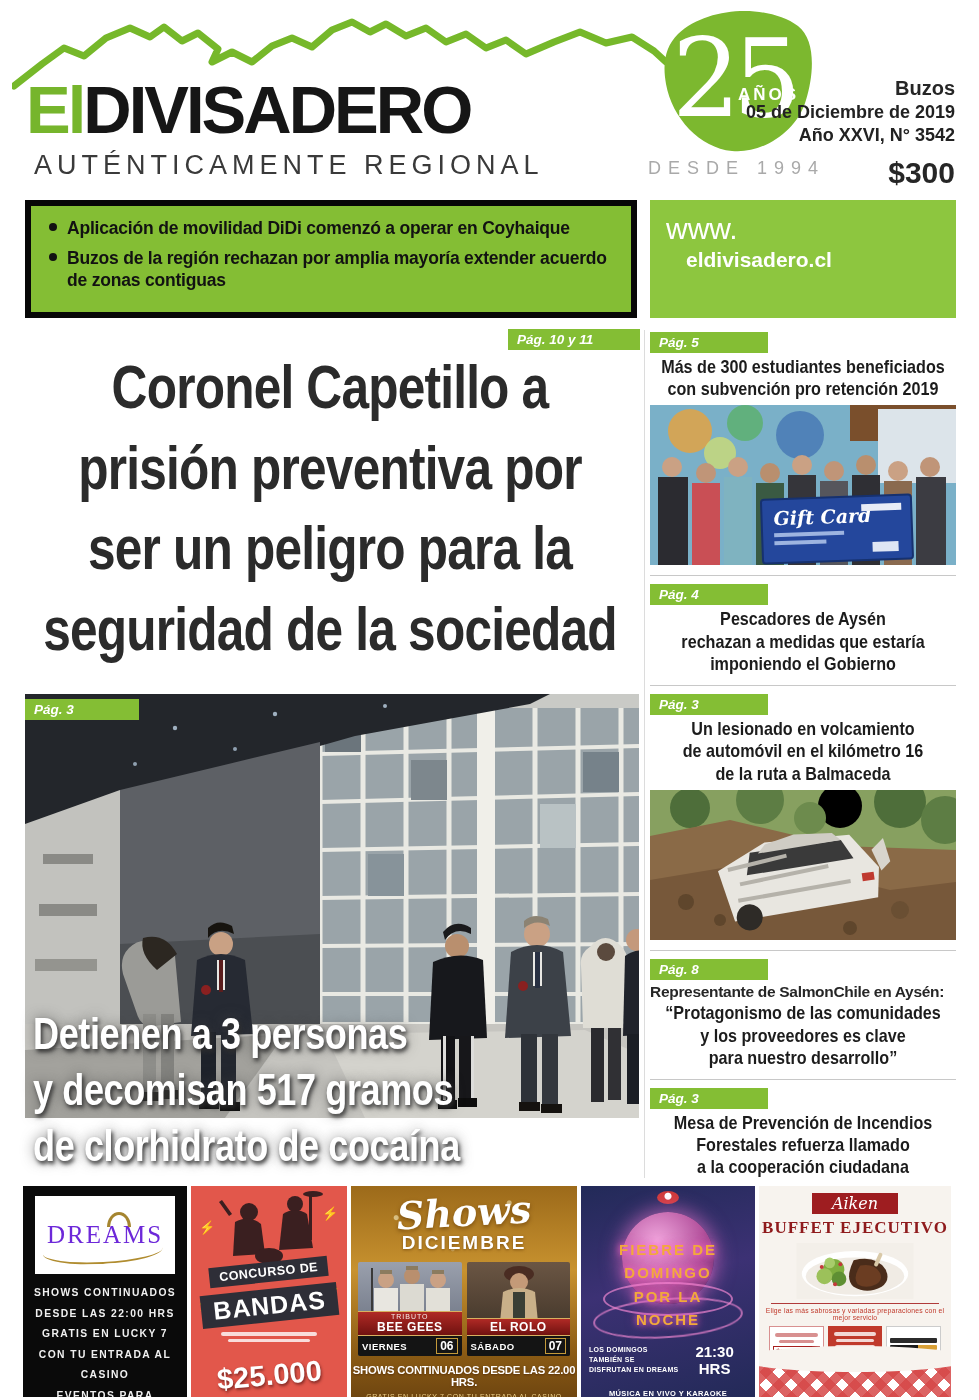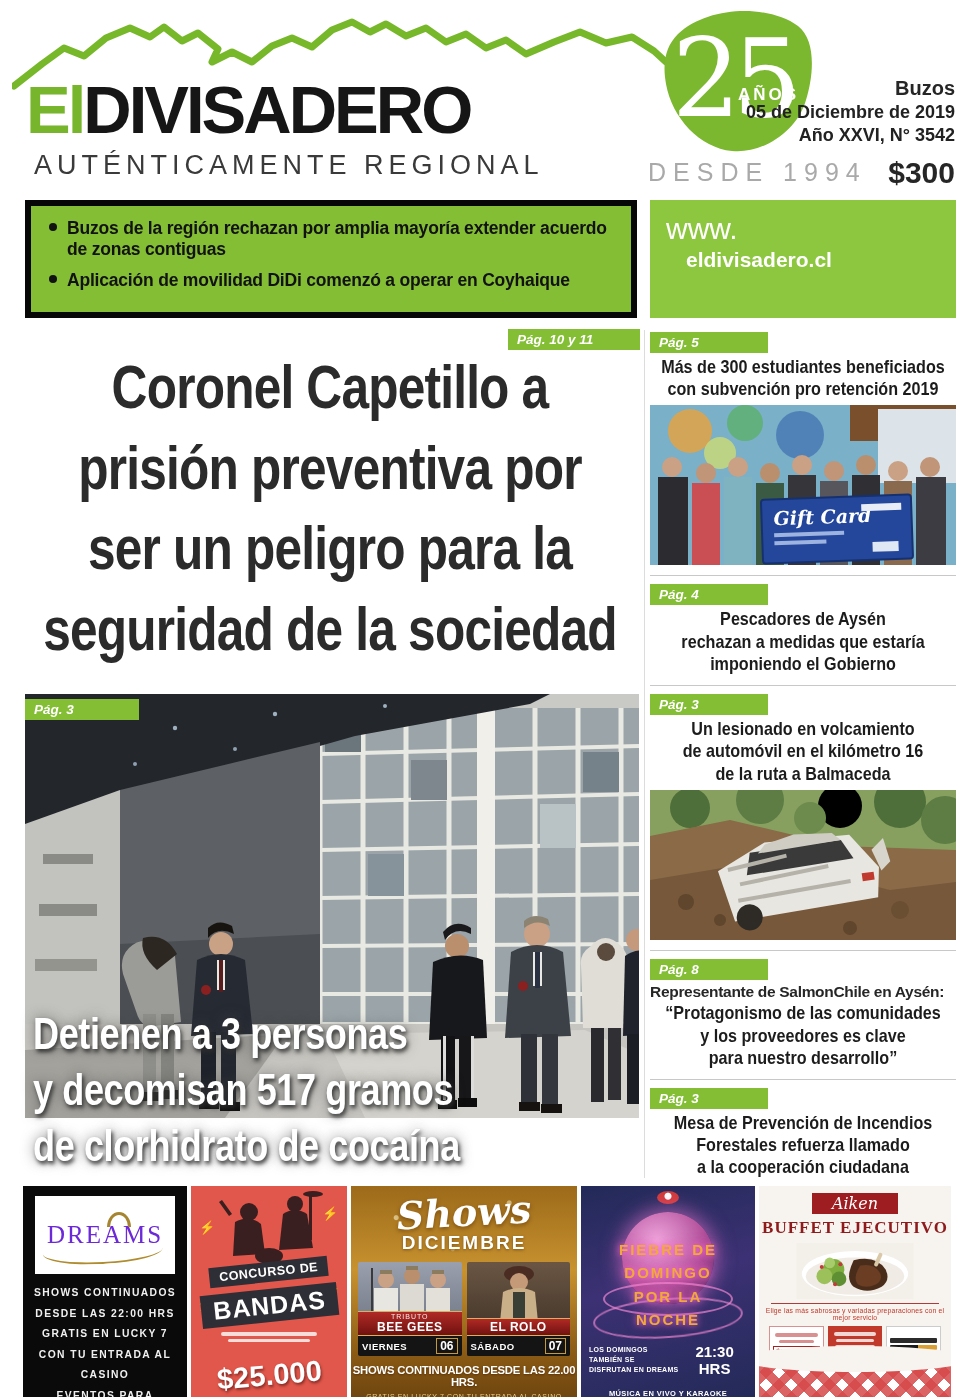--- a/index.html
+++ b/index.html
@@ -15,21 +15,21 @@
   .page{position:relative;width:979px;height:1400px;background:#fff;margin:0 auto;overflow:hidden;color:var(--ink);}
   .ml{white-space:pre-line;}
 
   
   .ridge{position:absolute;left:12px;top:4px;}
   .logo-row{position:absolute;left:26px;top:76px;font-size:67px;font-weight:700;letter-spacing:-3px;line-height:1;white-space:nowrap;}
   .logo-el{color:#76b52c;}
   .logo-name{color:#161616;}
   .tagline{position:absolute;left:34px;top:150px;width:540px;font-size:27px;letter-spacing:5px;color:#3a3a3a;font-weight:400;}
   .badge{position:absolute;left:646px;top:0px;width:180px;height:160px;}
-  .since{position:absolute;left:648px;top:158px;font-size:25px;letter-spacing:7px;color:#a9a9a9;}
+  .since{position:absolute;left:648px;top:158px;font-size:18px;letter-spacing:7px;color:#a9a9a9;}
   .issue{position:absolute;right:24px;top:76px;text-align:right;line-height:1.25;}
   .issue .day{font-weight:700;font-size:20px;}
   .issue .date,.issue .edition{font-size:18px;font-weight:600;color:#222;}
   .issue .price{font-size:30px;font-weight:700;margin-top:8px;}
 
   
   .teaser-box{position:absolute;left:25px;top:200px;width:612px;height:118px;background:#070707;padding:6px;}
   .teaser-inner{width:100%;height:100%;background:var(--green);padding:12px 14px 0 14px;}
   .teaser-inner ul{list-style:none;}
   .teaser-inner li{position:relative;padding-left:22px;font-size:17.5px;font-weight:700;color:#121212;line-height:1.22;margin-bottom:9px;letter-spacing:-.2px;}
@@ -163,23 +163,23 @@
       <div class="day">Buzos</div>
       <div class="date">05 de Diciembre de 2019</div>
       <div class="edition">Año XXVI, N° 3542</div>
       <div class="price">$300</div>
     </div>
   </header>
 
   <section class="teaser-box">
     <div class="teaser-inner">
       <ul>
+        <li class="ml"><span class="dot"></span><span>Aplicación de movilidad DiDi comenzó a operar en Coyhaique</span></li>
         <li class="ml"><span class="dot"></span><span>Buzos de la región rechazan por amplia mayoría extender acuerdo
 de zonas contiguas</span></li>
-        <li class="ml"><span class="dot"></span><span>Aplicación de movilidad DiDi comenzó a operar en Coyhaique</span></li>
       </ul>
     </div>
   </section>
   <section class="web-box">
     <div class="web1">www.</div>
     <div class="web2">eldivisadero.cl</div>
   </section>
 
   <span class="tag lead-tag">Pág. 10 y 11</span>
   <h1 class="headline ml">Coronel Capetillo a

